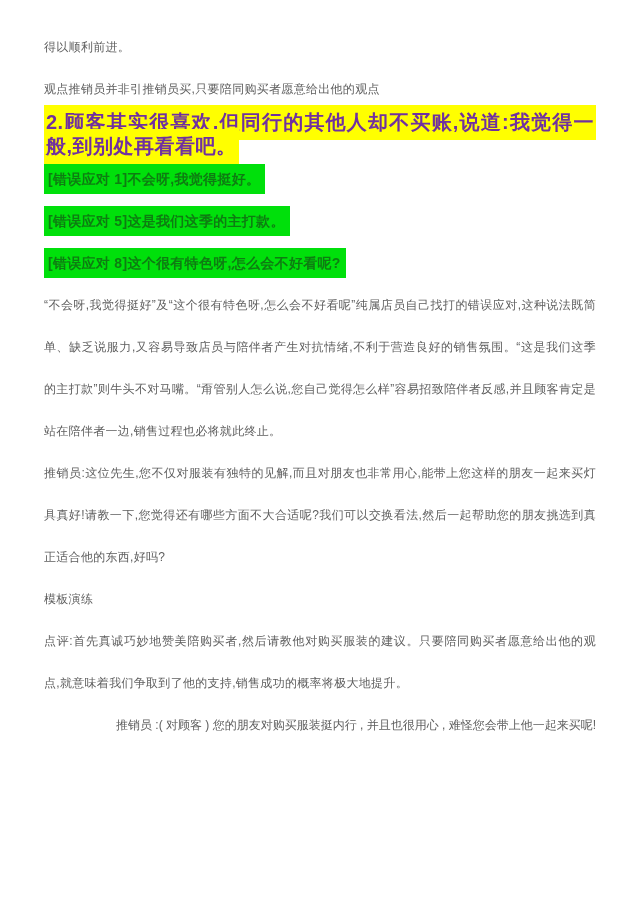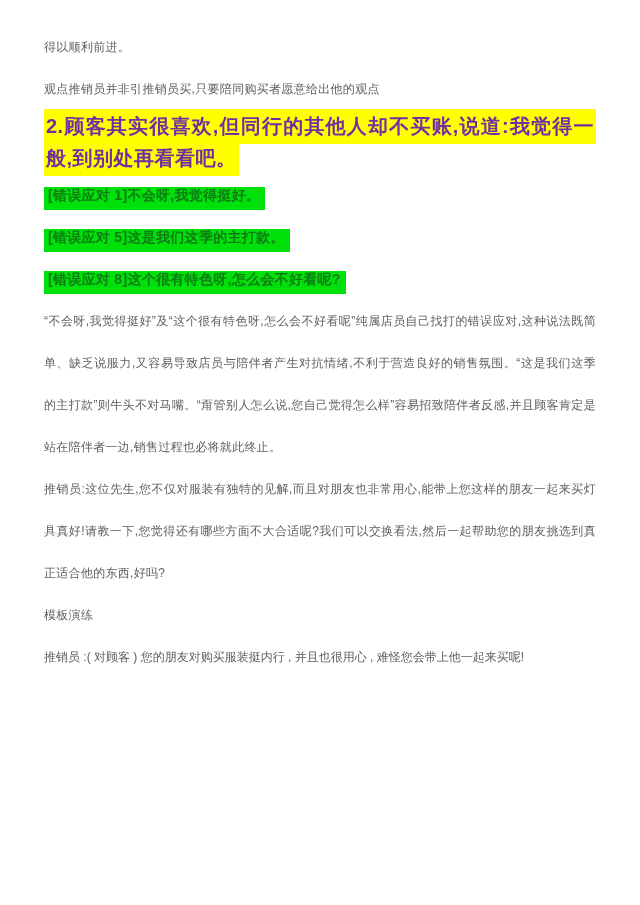--- a/index.html
+++ b/index.html
@@ -21,21 +21,21 @@
     margin: 0;
     font-size: 12px;
     line-height: 42px;
     color: #5e5e5e;
     letter-spacing: 0.3px;
   }
   p.justify { text-align: justify; }
   h2.heading {
     margin: 0;
     font-size: 20px;
-    line-height: 32px;
+    line-height: 24px;
     font-weight: bold;
     color: #7030a0;
     letter-spacing: 0.5px;
     text-align: justify;
   }
   .hl-yellow {
     background: #ffff00;
     padding: 6px 2px 7px 2px;
     box-decoration-break: clone;
     -webkit-box-decoration-break: clone;
@@ -43,27 +43,28 @@
   p.green-line {
     margin: 0;
     font-size: 14px;
     line-height: 42px;
     font-weight: bold;
     color: #0e7c12;
     letter-spacing: 0.3px;
   }
   .hl-green {
     background: #00e00b;
-    padding: 0 5px 7px 4px;
+    padding: 7px 5px 7px 4px;
     box-decoration-break: clone;
     -webkit-box-decoration-break: clone;
   }
   p.last-line {
     letter-spacing: 0;
     white-space: nowrap;
+    text-align: right;
   }
 </style>
 </head>
 <body>
 
 <div class="page">
 
   <p class="body">得以顺利前进。</p>
 
   <p class="body">观点推销员并非引推销员买,只要陪同购买者愿意给出他的观点</p>
@@ -76,16 +77,17 @@
 
   <p class="green-line"><span class="hl-green">[错误应对 8]这个很有特色呀,怎么会不好看呢?</span></p>
 
 
   <p class="body justify">“不会呀,我觉得挺好”及“这个很有特色呀,怎么会不好看呢”纯属店员自己找打的错误应对,这种说法既简单、缺乏说服力,又容易导致店员与陪伴者产生对抗情绪,不利于营造良好的销售氛围。“这是我们这季的主打款”则牛头不对马嘴。“甭管别人怎么说,您自己觉得怎么样”容易招致陪伴者反感,并且顾客肯定是站在陪伴者一边,销售过程也必将就此终止。</p>
 
   <p class="body justify">推销员:这位先生,您不仅对服装有独特的见解,而且对朋友也非常用心,能带上您这样的朋友一起来买灯具真好!请教一下,您觉得还有哪些方面不大合适呢?我们可以交换看法,然后一起帮助您的朋友挑选到真正适合他的东西,好吗?</p>
 
   <p class="body">模板演练</p>
 
+  <p class="body justify">点评:首先真诚巧妙地赞美陪购买者,然后请教他对购买服装的建议。只要陪同购买者愿意给出他的观点,就意味着我们争取到了他的支持,销售成功的概率将极大地提升。</p>
 
   <p class="body last-line">推销员 :( 对顾客 ) 您的朋友对购买服装挺内行 , 并且也很用心 , 难怪您会带上他一起来买呢!</p>
 
 </div>
 
 </body></html>

